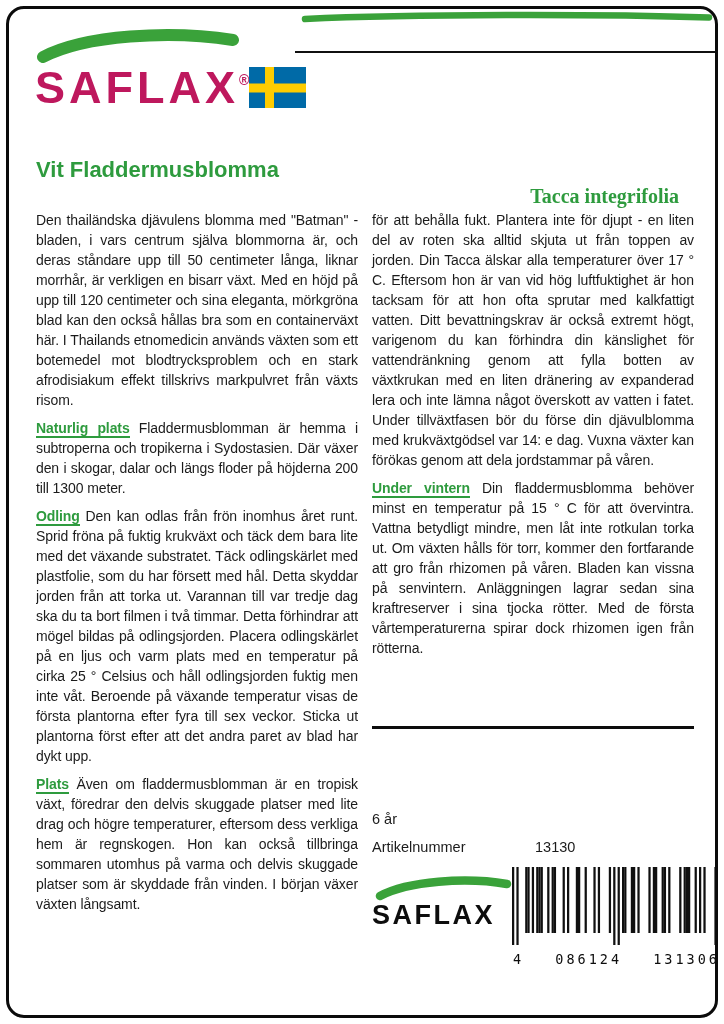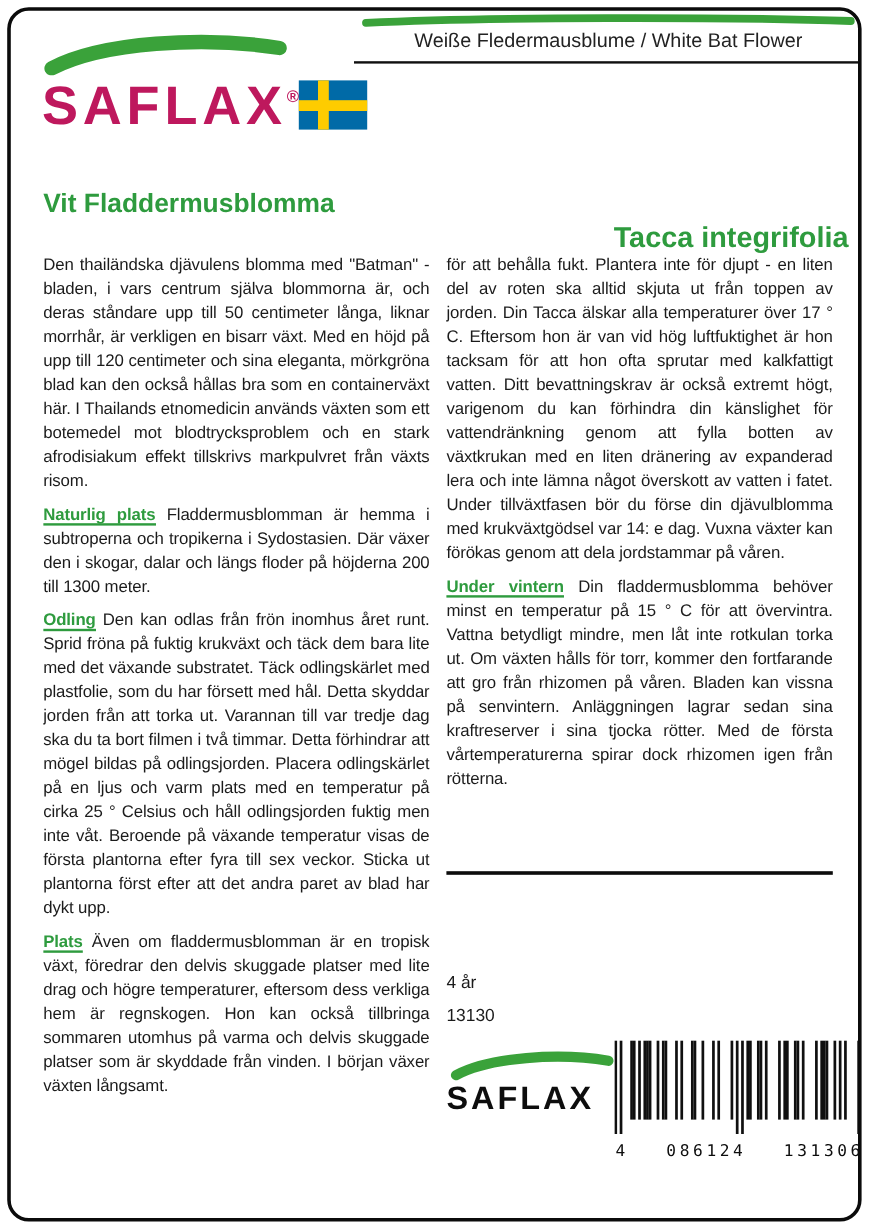--- a/index.html
+++ b/index.html
@@ -34,22 +34,22 @@
   }
   .flag::after {
     content:""; position:absolute; top:0; bottom:0; left:16px; width:9px; background:#fecc00;
   }
   
   .title {
     position:absolute; left:27px; top:148px; margin:0;
     font-size:22px; font-weight:700; color:var(--heading_green, #2e9b3e);
   }
   .latin {
-    position:absolute; right:8px; top:176px; margin:0;
-    font-size:24px; font-weight:700; color:var(--heading_green, #2e9b3e);
+    position:absolute; right:36px; top:176px; margin:0;
+    font-size:20px; font-weight:700; color:var(--heading_green, #2e9b3e);font-family:Liberation Serif, serif;
   }
   
   .col {
     position:absolute; top:201px; width:322px;
     font-size:14px; line-height:20px; letter-spacing:-0.1px;
     text-align:justify; color:#1b1b1b; hyphens:auto;
   }
   .col-left  { left:27px; height:812px; overflow:hidden; }
   .col-right { left:363px; }
   .col p { margin:0 0 8px 0; }
@@ -78,21 +78,20 @@
   }
 </style>
 </head>
 <body>
 
 <div class="sheet">
 
   <svg class="top-brush" viewBox="0 0 412 14" aria-hidden="true">
     <path d="M4,8 C110,3 300,3 408,6.5" fill="none" stroke="#3aa23a" stroke-width="6.5" stroke-linecap="round"></path>
   </svg>
-  <div class="header-subtitle">Weiße Fledermausblume / White Bat Flower</div>
   <div class="header-rule"></div>
 
   <div class="logo-main">
     <svg viewBox="0 0 205 36" aria-hidden="true">
       <path d="M8,30 C50,8 135,3 198,13" fill="none" stroke="#3aa23a" stroke-width="12" stroke-linecap="round"></path>
     </svg>
     <div class="logo-text"><span>SAFLAX</span><sup>®</sup></div>
   </div>
   <div class="flag"></div>
 
@@ -107,23 +106,24 @@
   </div>
 
   <div class="col col-right">
     <p>för att behålla fukt. Plantera inte för djupt - en liten del av roten ska alltid skjuta ut från toppen av jorden. Din Tacca älskar alla temperaturer över 17 ° C. Eftersom hon är van vid hög luftfuktighet är hon tacksam för att hon ofta sprutar med kalkfattigt vatten. Ditt bevattningskrav är också extremt högt, varigenom du kan förhindra din känslighet för vattendränkning genom att fylla botten av växtkrukan med en liten dränering av expanderad lera och inte lämna något överskott av vatten i fatet. Under tillväxtfasen bör du förse din djävulblomma med krukväxtgödsel var 14: e dag. Vuxna växter kan förökas genom att dela jordstammar på våren.</p>
     <p><span class="gh">Under vintern</span> <span>Din fladdermusblomma behöver minst en temperatur på 15 ° C för att övervintra. Vattna betydligt mindre, men låt inte rotkulan torka ut. Om växten hålls för torr, kommer den fortfarande att gro från rhizomen på våren. Bladen kan vissna på senvintern. Anläggningen lagrar sedan sina kraftreserver i sina tjocka rötter. Med de första vårtemperaturerna spirar dock rhizomen igen från rötterna.</span></p>
 
     <div class="divider"></div>
 
     <div class="specs">
       <div class="spec-row">
-        <span class="spec-value">4 år</span>
+        <span class="spec-value">6 år</span>
       </div>
       <div class="spec-row">
+        <span class="spec-label">Artikelnummer</span>
         <span class="spec-value">13130</span>
       </div>
     </div>
 
     <div class="footer-row">
       <div class="logo-footer">
         <svg viewBox="0 0 138 26" aria-hidden="true">
           <path d="M6,21 C34,6 92,2 133,9" fill="none" stroke="#3aa23a" stroke-width="8.5" stroke-linecap="round"></path>
         </svg>
         <div class="logo-text-small">SAFLAX</div>

